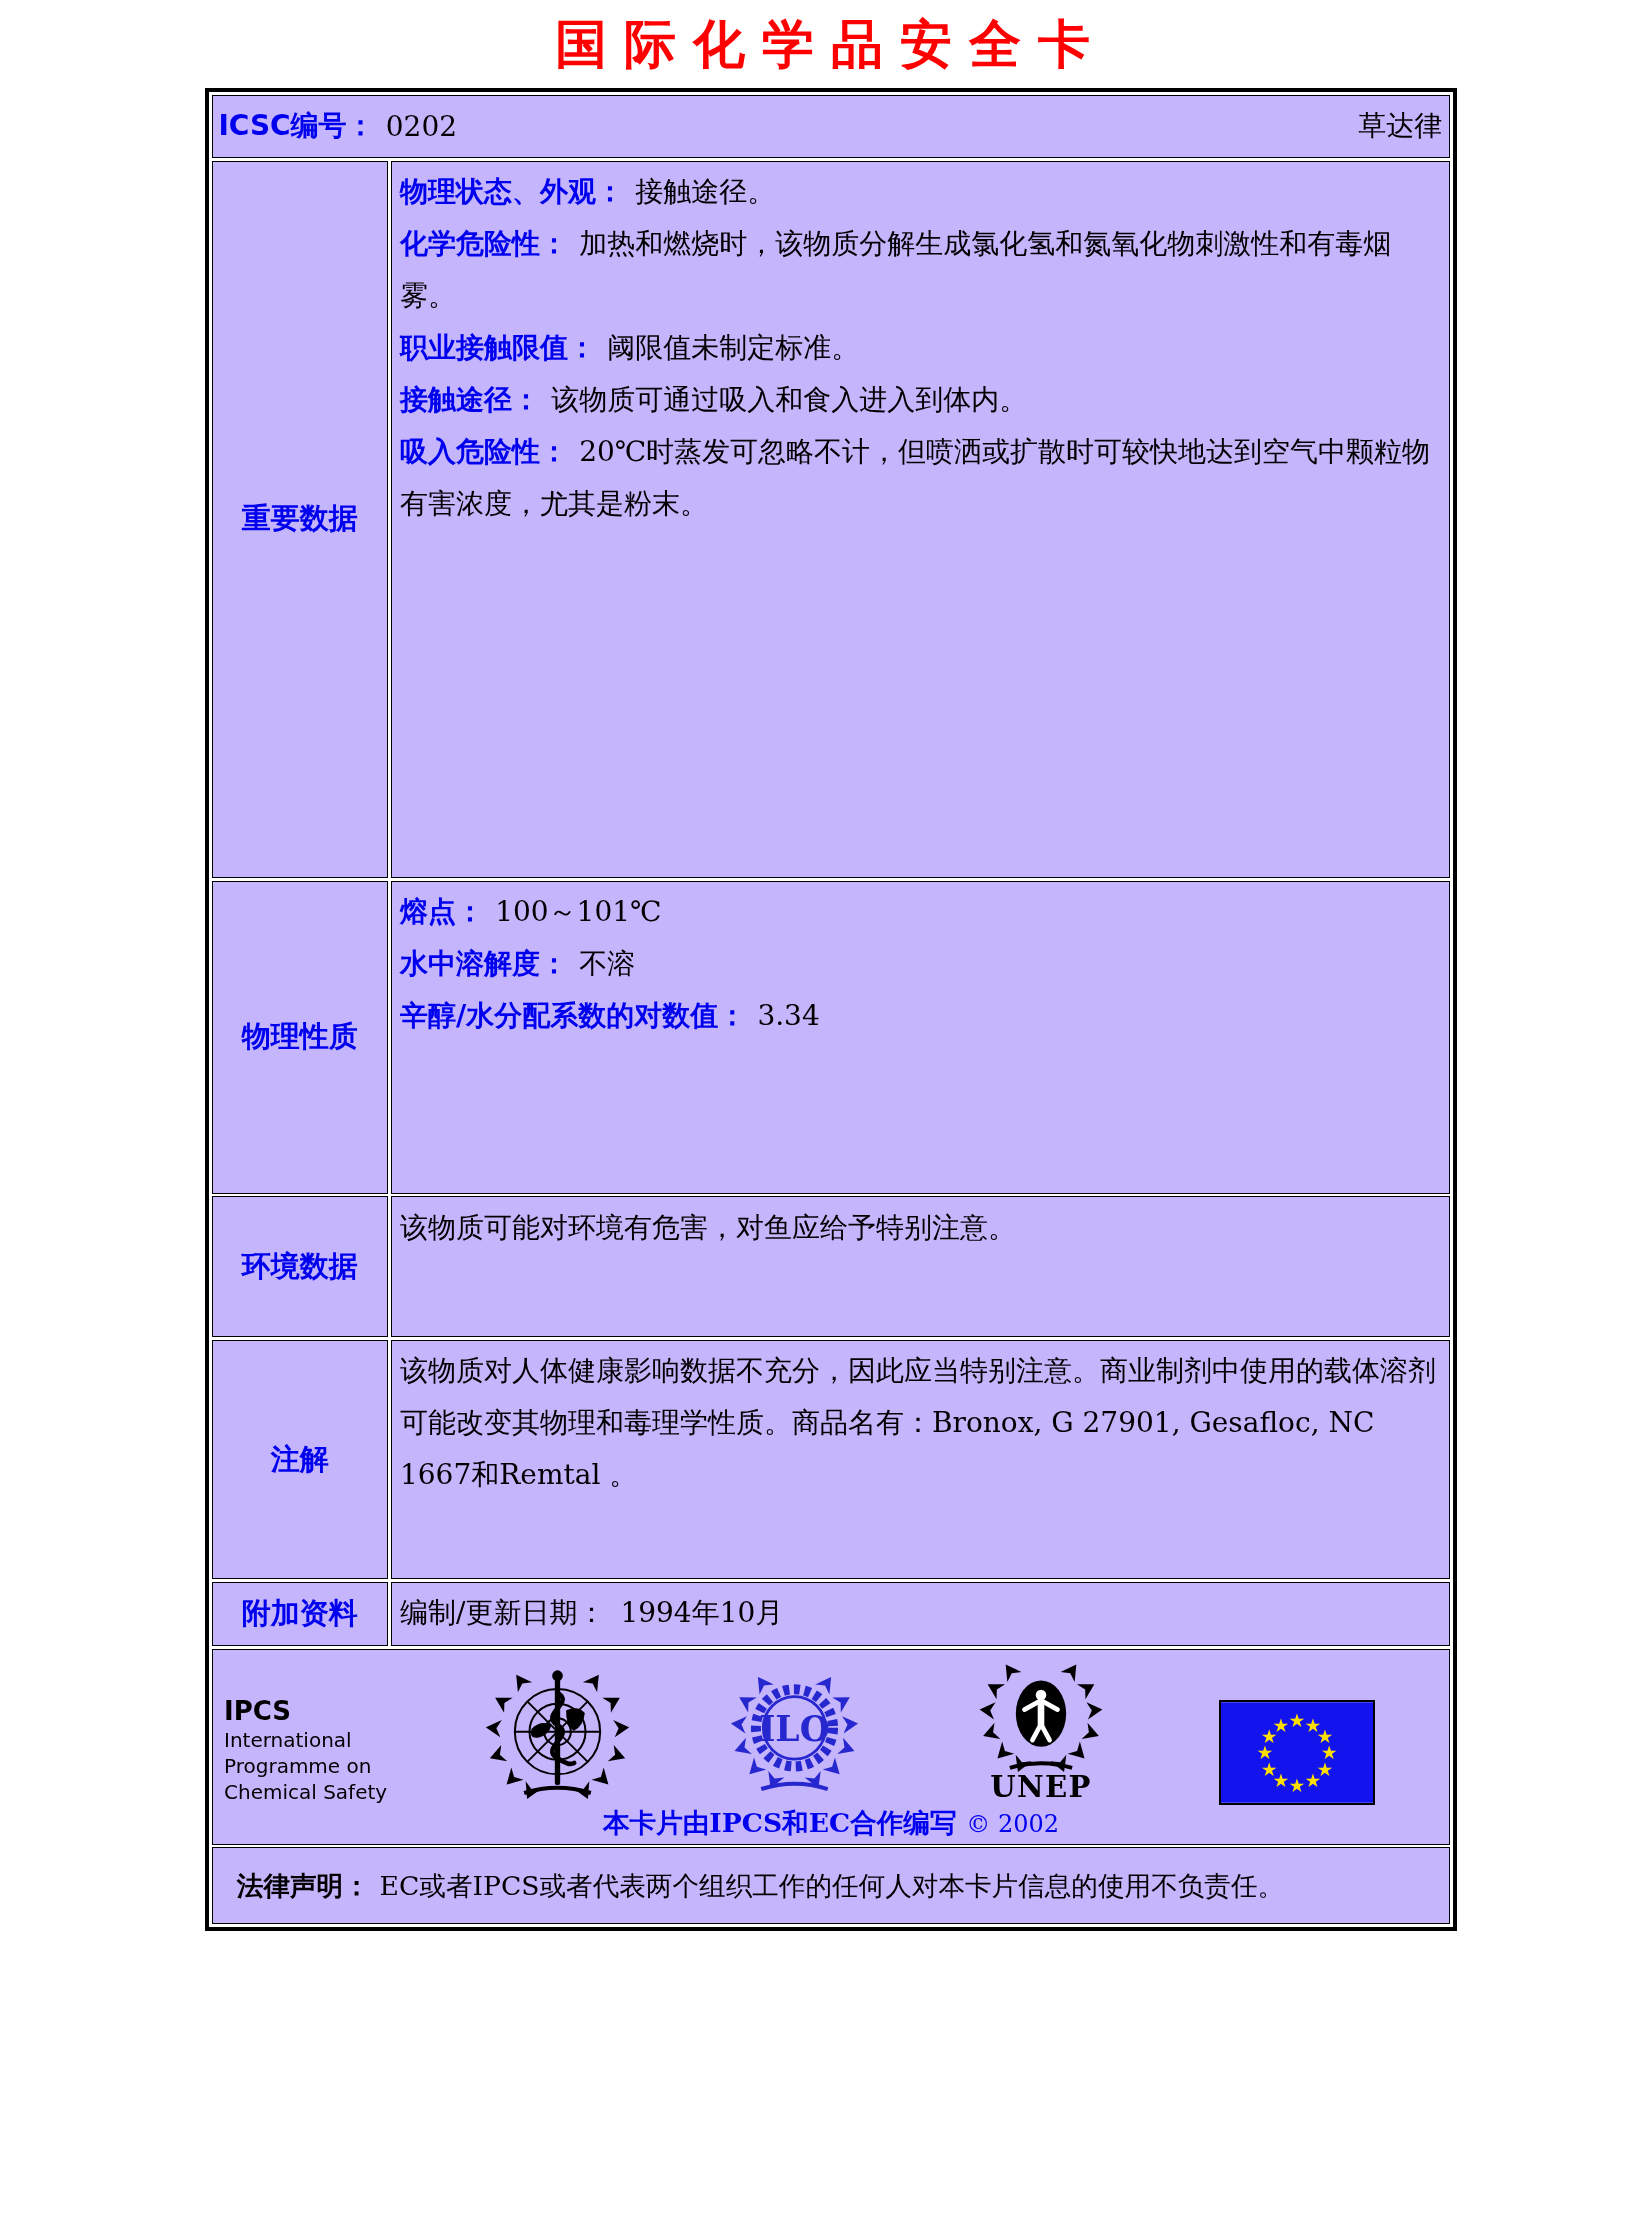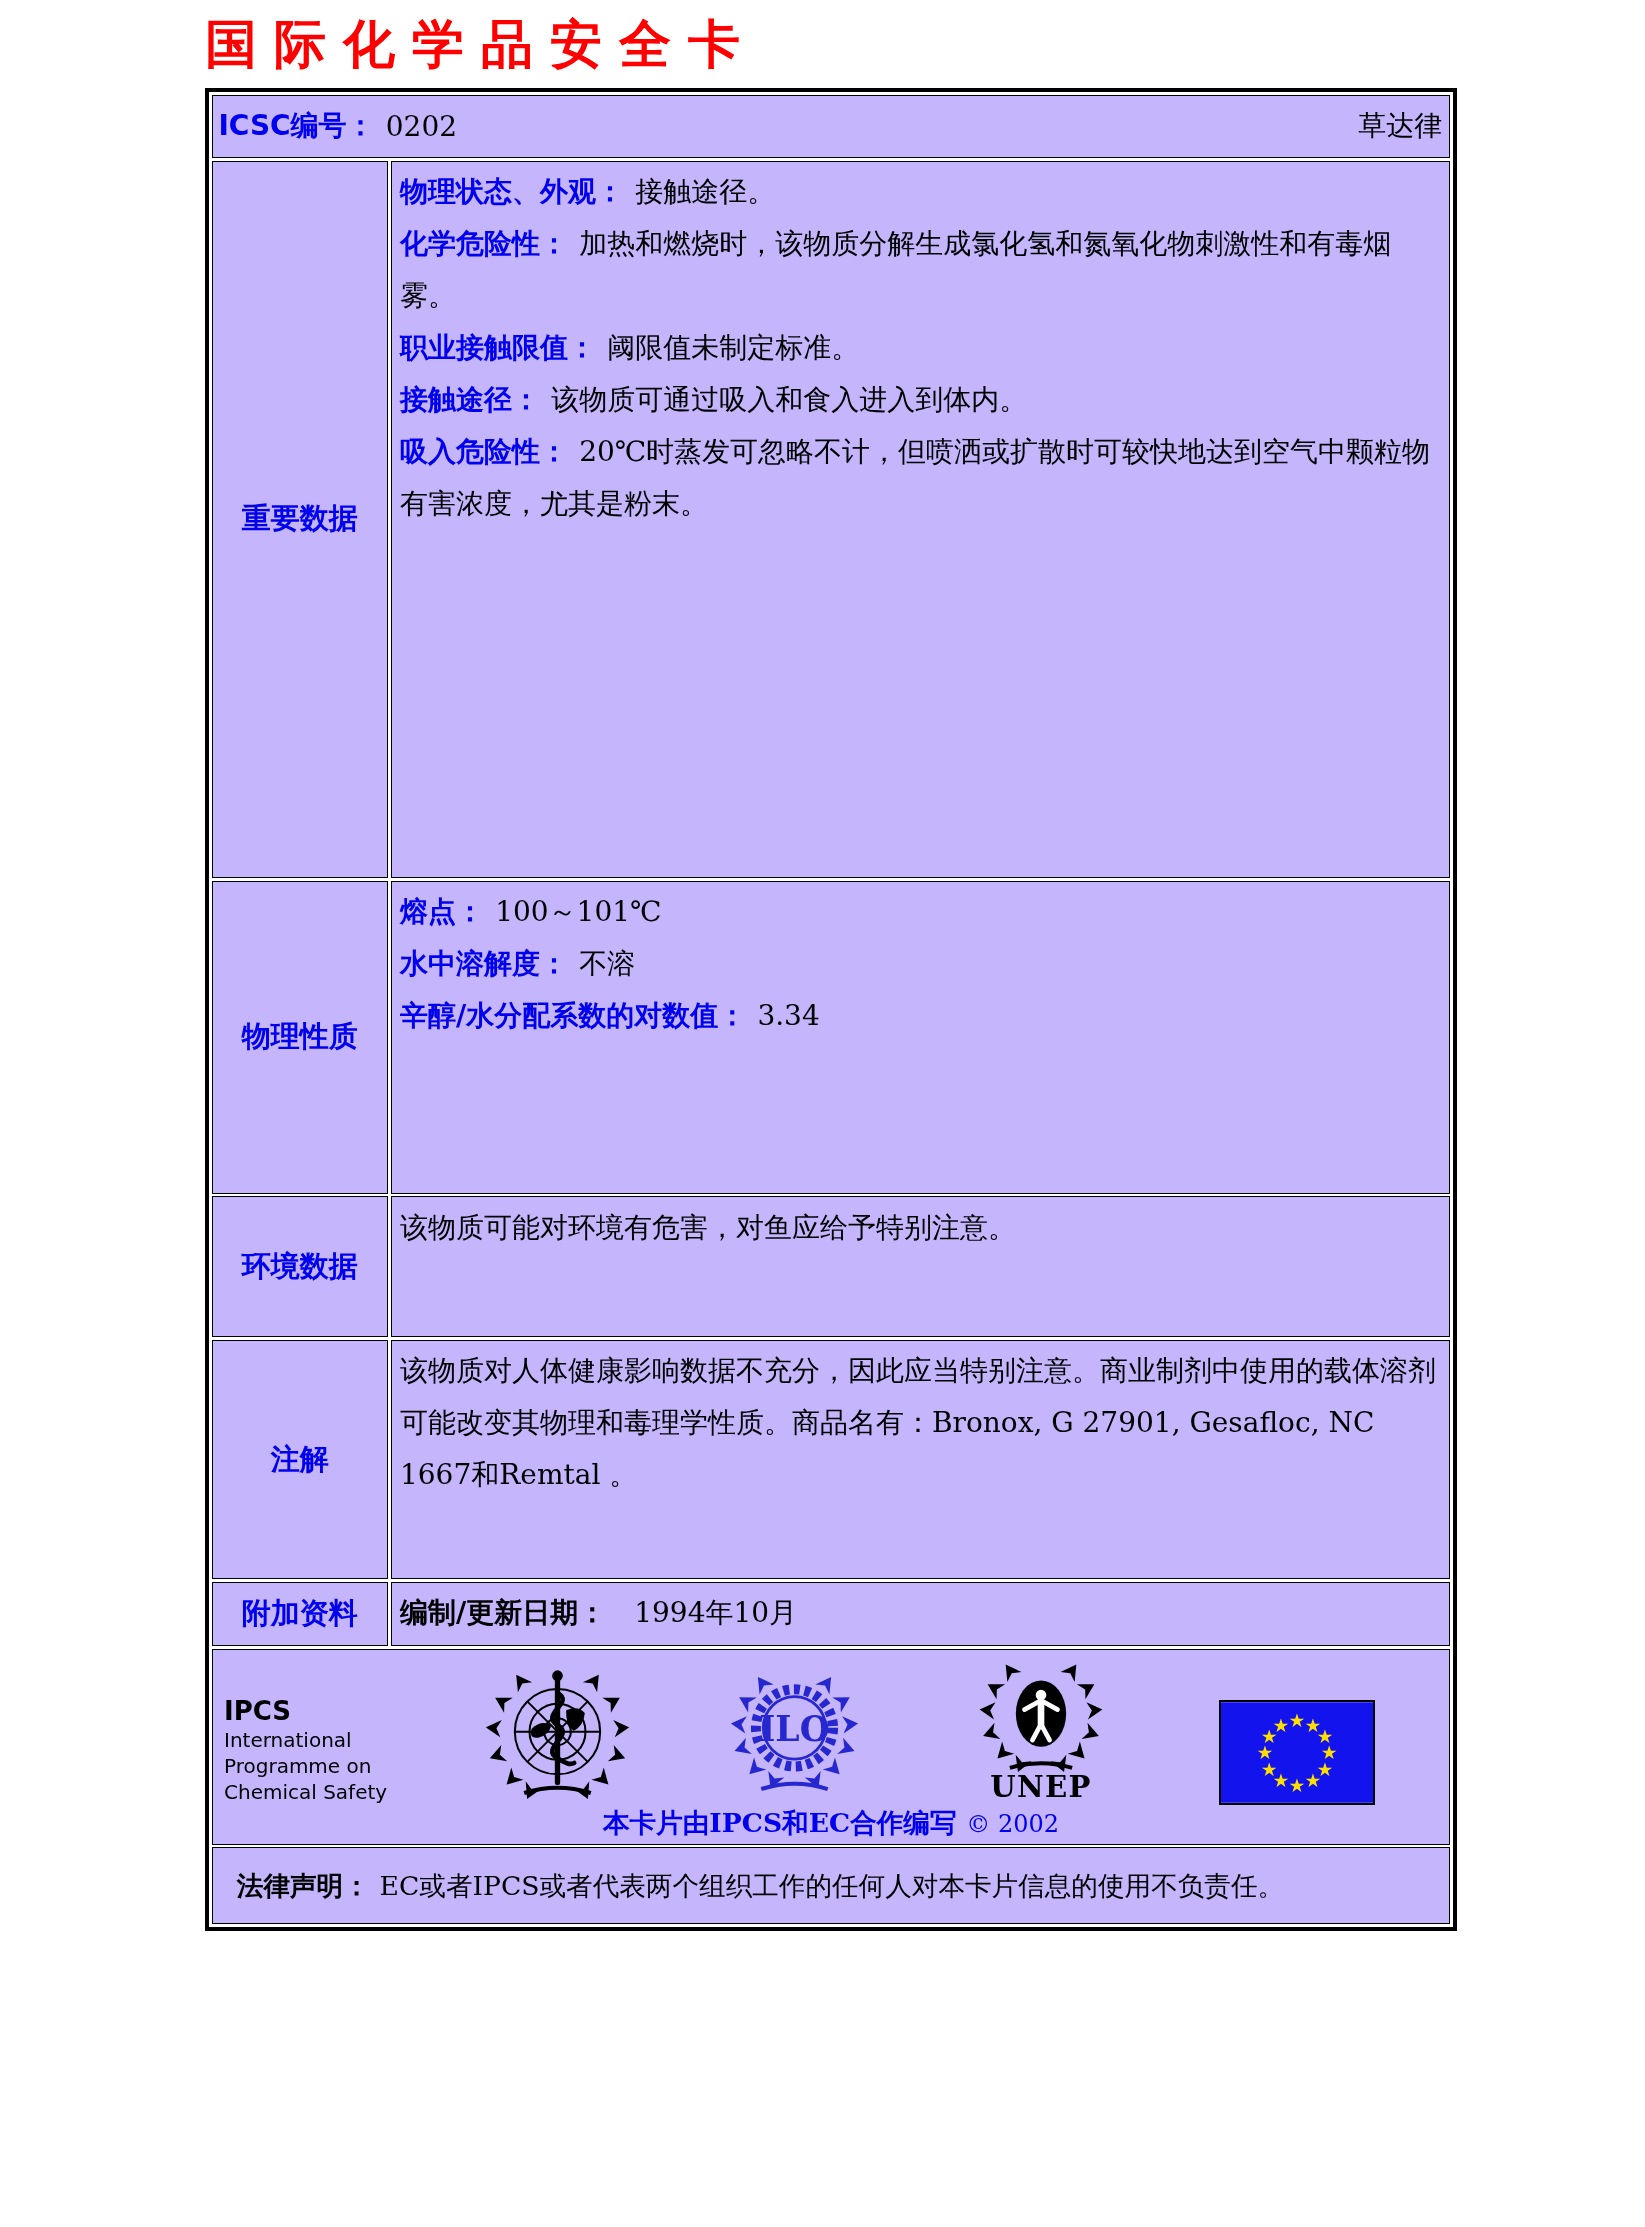--- a/index.html
+++ b/index.html
@@ -3,21 +3,21 @@
 <meta charset="utf-8">
 <style>
   html,body { margin:0; padding:0; background:#ffffff; }
   .page {
     position:relative; width:1646px; height:2227px; background:#ffffff;
     font-family:"DejaVu Serif","Liberation Serif",serif; color:#000;
     overflow:hidden;
   }
   .wrap { width:1252px; margin-left:205px; }
   .main-title {
-    margin:9.8px 0 8.4px 0; white-space:nowrap;
+    margin:9.8px 0 8.4px 0; text-align:center; white-space:nowrap;
     font-family:"DejaVu Sans","Liberation Sans",sans-serif;
     font-weight:bold; font-size:52px; letter-spacing:17px; color:#ff0000;
   }
   .card {
     border:4.2px solid #000; padding:2.8px; background:#fff;
     display:flex; flex-direction:column; gap:2.8px;
   }
   .trow { display:flex; gap:2.8px; }
   .cell { border:1.4px solid #000; box-sizing:border-box; background:#c4b5fd; }
 
@@ -37,21 +37,21 @@
   .r-important  .content-cell { min-height:717px; }
   .r-physical   .content-cell { min-height:313px; }
   .r-env        .content-cell { min-height:141px; }
   .r-notes      .content-cell { min-height:239px; }
   .r-add        .content-cell { min-height:57px; }
 
   .inline-label {
     font-family:"DejaVu Sans","Liberation Sans",sans-serif;
     font-weight:bold; color:#0000ee; margin-right:11.2px;
   }
-  .field-label { margin-right:28px;font-weight:bold; }
+  .field-label { margin-right:15px; }
 
   .logos-cell { flex:1; min-height:185px; display:flex; flex-direction:column; padding:4.2px 0 2.8px 0; }
   .logo-strip { flex:1; display:flex; align-items:flex-end; }
   .ipcs-block { margin-left:11.2px; width:187px; font-family:"DejaVu Sans","Liberation Sans",sans-serif; }
   .ipcs-acronym { font-weight:bold; font-size:26px; line-height:31px; }
   .ipcs-line { font-size:20px; line-height:26px; }
   .who-logo  { margin-left:75px; }
   .ilo-logo  { margin-left:99px; }
   .unep-logo { margin-left:117px; }
   .eu-flag   { margin-left:115px; border:2.1px solid #000; }

